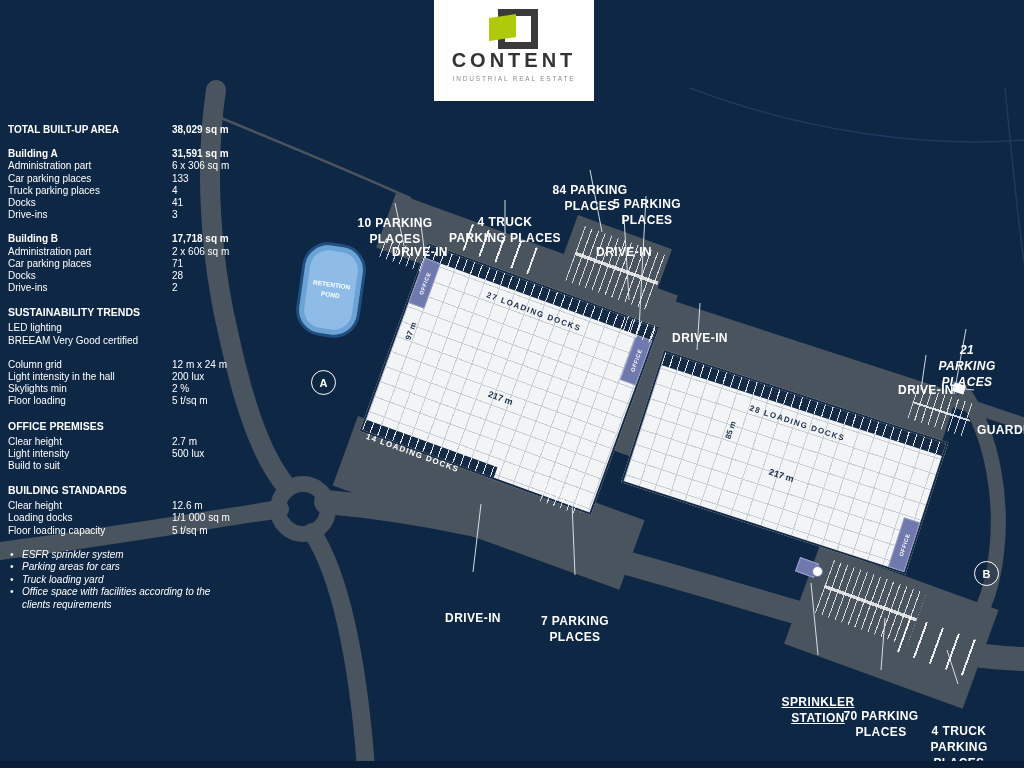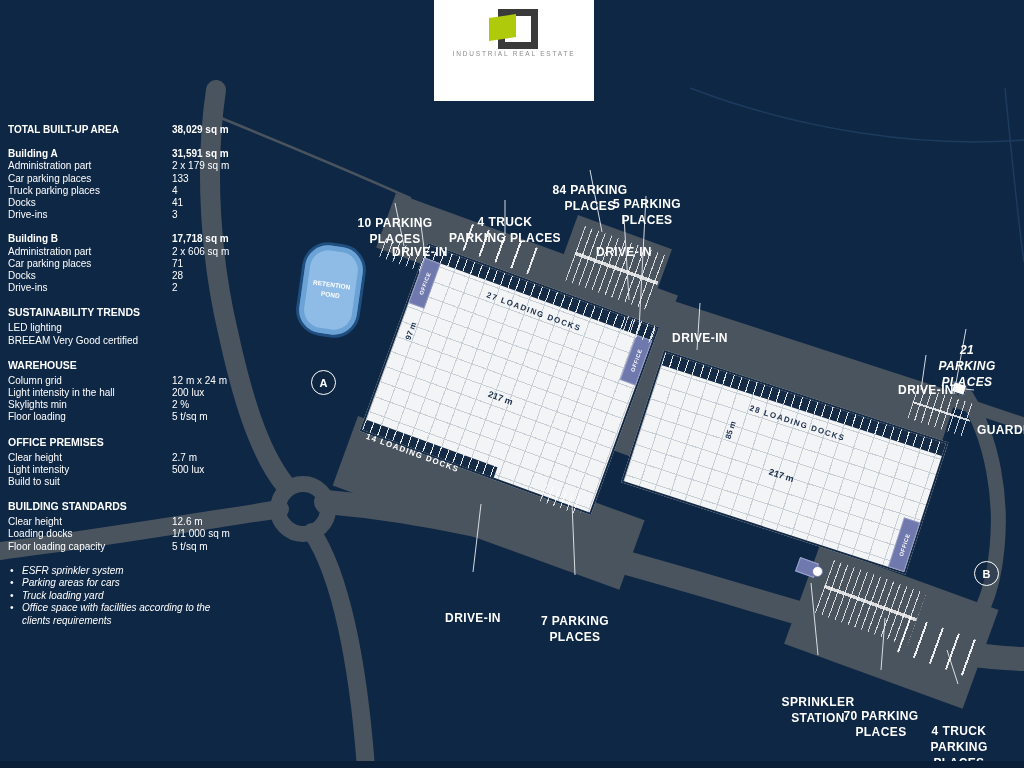--- a/index.html
+++ b/index.html
@@ -106,21 +106,21 @@
   #co2  { left:505px; top:178px; }
   #co3  { left:590px; top:146px; }
   #co4  { left:647px; top:160px; }
   #co5  { left:624px; top:208px; }
   #co6  { left:700px; top:294px; }
   #co7  { left:967px; top:306px;font-style:italic; }
   #co8  { left:926px; top:346px; }
   #co9  { left:977px; top:386px; }
   #co10 { left:473px; top:574px; }
   #co11 { left:575px; top:577px; }
-  #co12 { left:818px; top:658px; }
+  #co12 { left:818px; top:658px;text-decoration:underline; }
   #co13 { left:881px; top:672px; }
   #co14 { left:959px; top:687px; }
 
   .bottom-band { position:absolute; left:0; bottom:0; width:1024px; height:7px; background:#0a1e38; z-index:12; }
 </style>
 </head>
 <body>
 
 <div class="stage">
 
@@ -244,21 +244,21 @@
       </div>
     </div>
 
     <div class="sec">
       <div class="row strong">
         <span class="l">Building A</span>
         <span class="v">31,591 sq m</span>
       </div>
       <div class="row">
         <span class="l">Administration part</span>
-        <span class="v">2 x 179 sq m</span>
+        <span class="v">6 x 306 sq m</span>
       </div>
       <div class="row">
         <span class="l">Car parking places</span>
         <span class="v">133</span>
       </div>
       <div class="row">
         <span class="l">Truck parking places</span>
         <span class="v">4</span>
       </div>
       <div class="row">
@@ -298,21 +298,20 @@
       <div class="heading">SUSTAINABILITY TRENDS</div>
       <div class="row">
         <span class="l">LED lighting</span>
       </div>
       <div class="row">
         <span class="l">BREEAM Very Good certified</span>
       </div>
     </div>
 
     <div class="sec">
-      <div class="heading">WAREHOUSE</div>
       <div class="row">
         <span class="l">Column grid</span>
         <span class="v">12 m x 24 m</span>
       </div>
       <div class="row">
         <span class="l">Light intensity in the hall</span>
         <span class="v">200 lux</span>
       </div>
       <div class="row">
         <span class="l">Skylights min</span>
@@ -362,17 +361,18 @@
       <div class="bullet">Truck loading yard</div>
       <div class="bullet">Office space with facilities according to the clients requirements</div>
     </div>
   </aside>
 
   <div class="logo-card">
     <div class="logo-mark">
       <div class="lm-dark"></div>
       <div class="lm-green"></div>
     </div>
+    <div class="logo-name">CONTENT</div>
     <div class="logo-tag">INDUSTRIAL REAL ESTATE</div>
   </div>
 
   <div class="bottom-band"></div>
 </div>
 
 </body></html>

